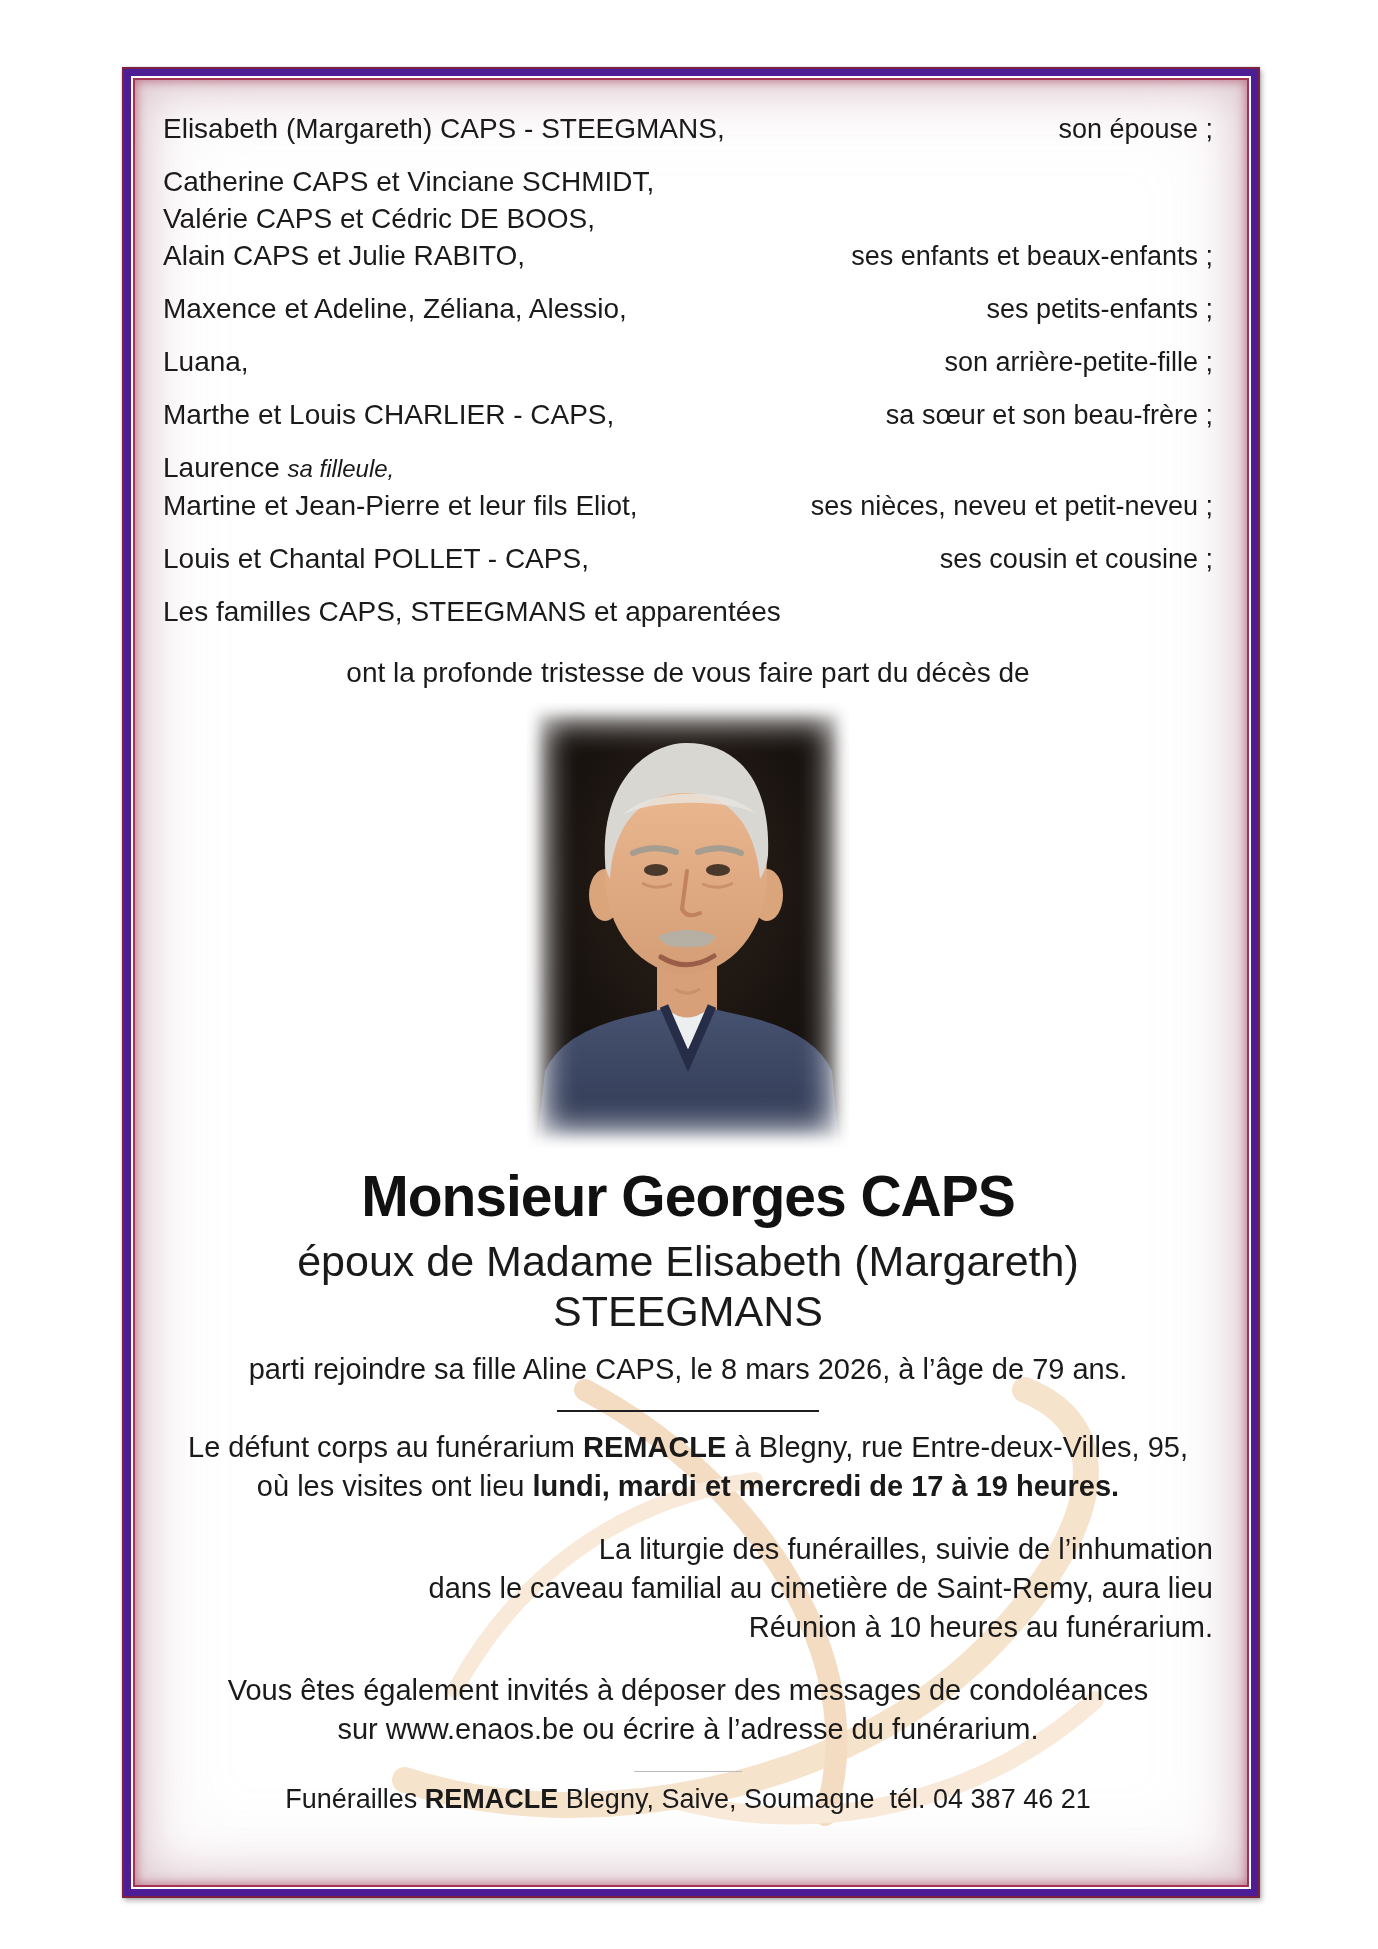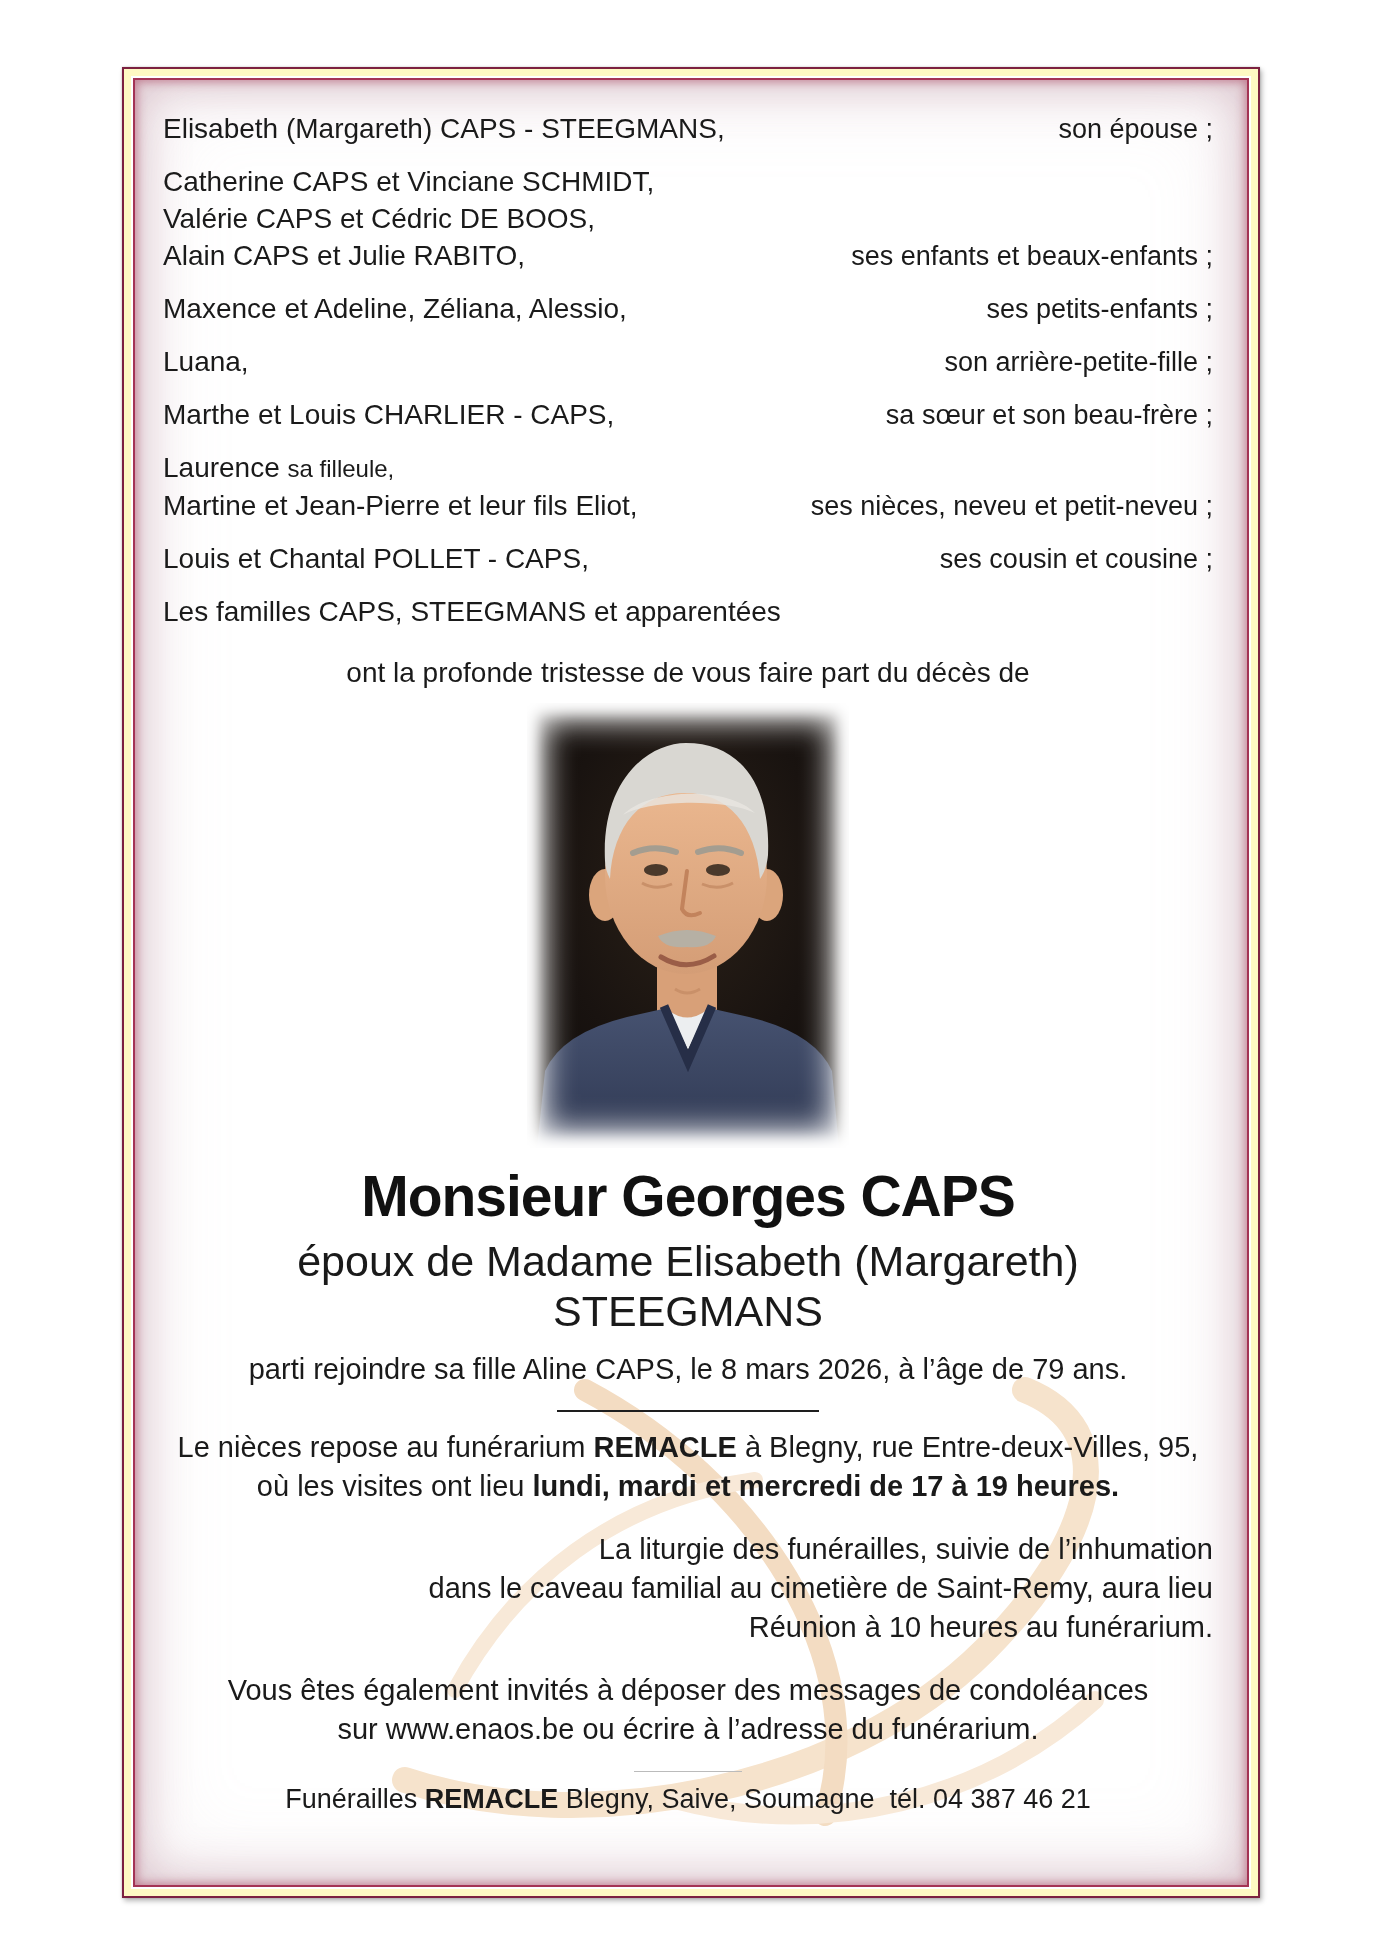--- a/index.html
+++ b/index.html
@@ -3,41 +3,41 @@
 <meta charset="utf-8">
 <style>
   html,body { margin:0; padding:0; background:#ffffff; }
   body {
     width:1378px; height:1949px; position:relative;
     font-family:"Liberation Sans", sans-serif; color:#1a1a1a;
   }
   .card {
     position:absolute; left:122px; top:67px; width:1138px; height:1831px;
     box-sizing:border-box;
-    background:#fef9c3;
+    background:#4c1d95;
     border:2px solid #7c2140;
     padding:7px;
     box-shadow:2px 3px 5px rgba(0,0,0,0.28), 0 0 2px rgba(0,0,0,0.2);
   }
   .frame-gapline { background:#ffffff; padding:2px; height:100%; box-sizing:border-box; }
   .frame-innerline { background:#a43354; padding:2px; height:100%; box-sizing:border-box; }
   .content {
     position:relative; height:100%; box-sizing:border-box; background:#ffffff;
     padding:30px 34px 0 28px; overflow:hidden;
     box-shadow: inset 0 0 10px 2px rgba(164,51,83,0.50),
                 inset 0 0 42px 12px rgba(173,122,141,0.34),
                 inset 0 0 80px 22px rgba(205,175,185,0.16);
   }
   .watermark { position:absolute; left:150px; top:1280px; width:960px; height:470px; z-index:0; pointer-events:none; }
   .flow { position:relative; z-index:1; }
 
   .row { display:flex; justify-content:space-between; align-items:flex-end; margin-bottom:16px; }
   .names .line { font-size:28px; line-height:37px; white-space:nowrap; }
   .relation { font-size:27px; line-height:36px; white-space:nowrap; }
-  .seg-i { font-size:24px; }
+  .seg-i { font-style:italic; font-size:24px; }
   .seg-b { font-weight:bold; }
 
   .announce { text-align:center; font-size:28px; line-height:37px; margin-top:24px; }
 
   .photo-wrap { width:322px; height:445px; margin:12px auto 0; position:relative; }
   .photo-wrap svg { display:block; width:100%; height:100%; }
   .photo-feather { position:absolute; inset:0;
     box-shadow: inset 0 0 14px 8px #ffffff, inset 0 0 30px 18px rgba(255,255,255,0.95); }
 
   .title { text-align:center; font-size:57px; line-height:64px; font-weight:bold; margin-top:16px; letter-spacing:-1px; color:#111; }
@@ -167,21 +167,21 @@
             <div class="photo-feather"></div>
           </div>
 
           <div class="title">Monsieur Georges CAPS</div>
           <div class="subtitle">époux de Madame Elisabeth (Margareth) STEEGMANS</div>
           <div class="note">parti rejoindre sa fille Aline CAPS, le 8 mars 2026, à l’âge de 79 ans.</div>
 
           <div class="divider"></div>
 
           <div class="para block-repose">
-              <div class="line"><span>Le nièces repose au funérarium </span><span class="seg-b">REMACLE</span><span> à Blegny, rue Entre-deux-Villes, 95,</span></div>
+              <div class="line"><span>Le défunt corps au funérarium </span><span class="seg-b">REMACLE</span><span> à Blegny, rue Entre-deux-Villes, 95,</span></div>
               <div class="line"><span>où les visites ont lieu </span><span class="seg-b">lundi, mardi et mercredi de 17 à 19 heures.</span></div>
             </div>
           <div class="para block-ceremony">
               <div class="line"><span>La liturgie des funérailles, suivie de l’inhumation</span></div>
               <div class="line"><span>dans le caveau familial au cimetière de Saint-Remy, aura lieu</span></div>
               <div class="line"><span>Réunion à 10 heures au funérarium.</span></div>
             </div>
           <div class="para block-condolences">
               <div class="line"><span>Vous êtes également invités à déposer des messages de condoléances</span></div>
               <div class="line"><span>sur www.enaos.be ou écrire à l’adresse du funérarium.</span></div>

